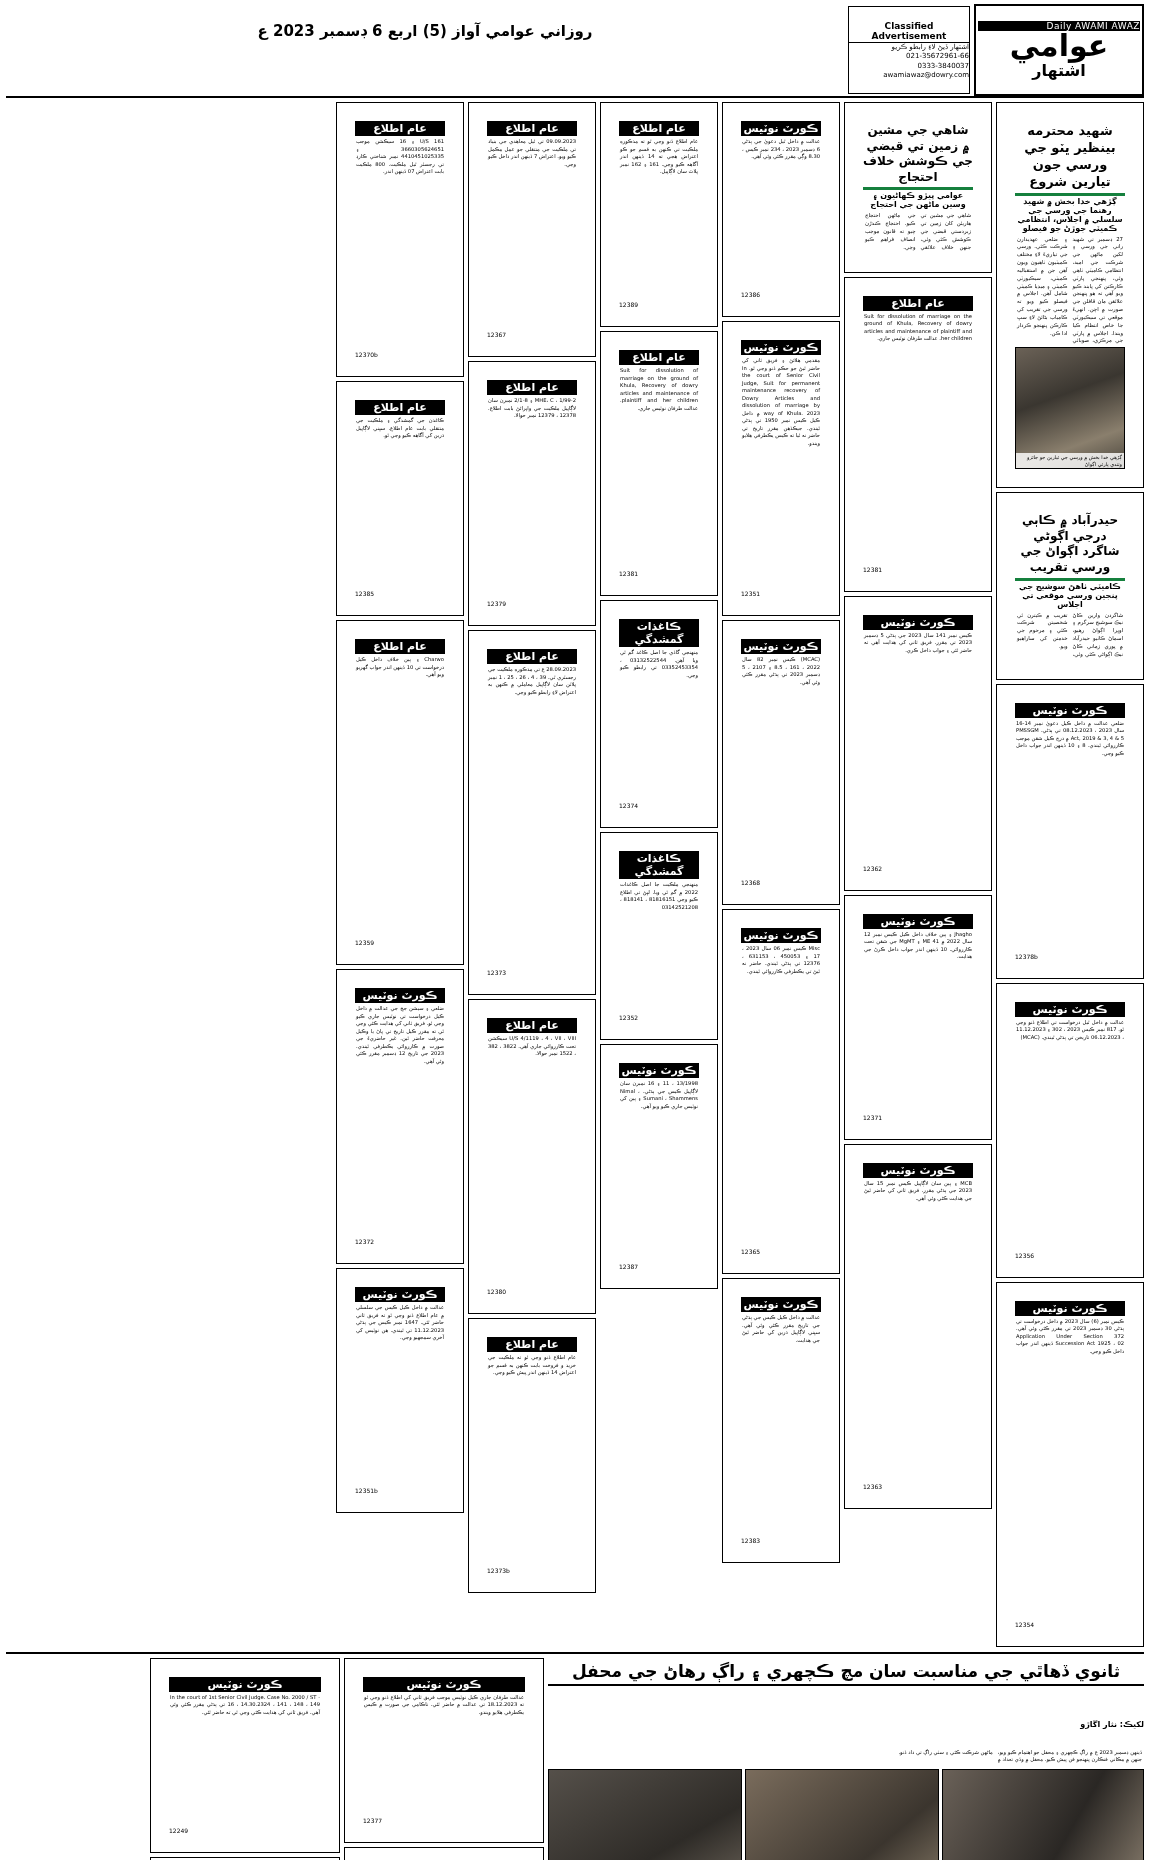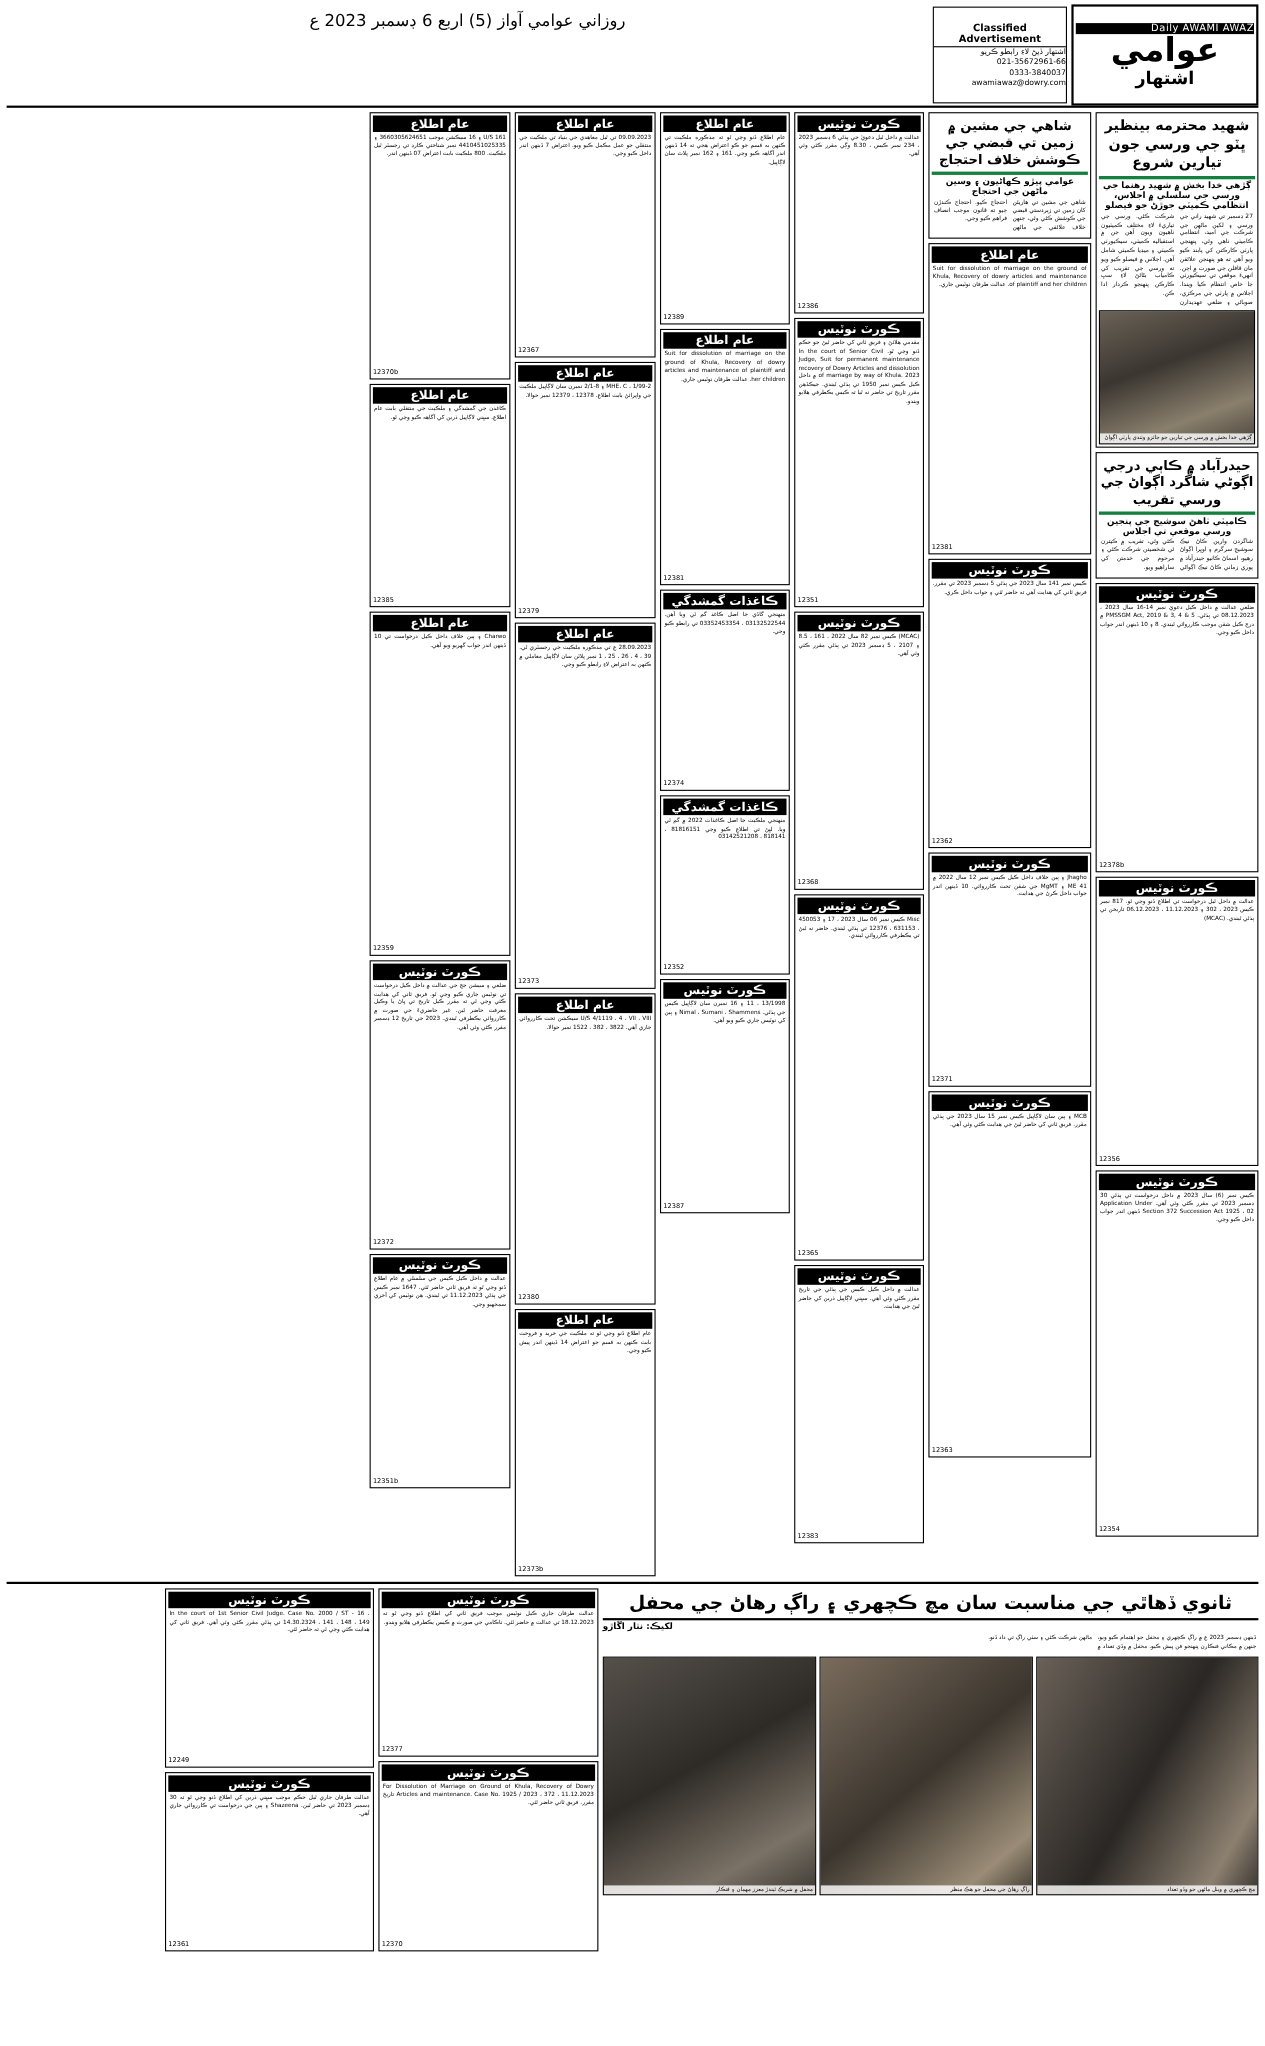--- a/index.html
+++ b/index.html
@@ -7,39 +7,39 @@
   .page{width:1150px;height:1860px;position:relative;box-sizing:border-box;padding:4px 6px;}
   .masthead{display:flex;flex-direction:row-reverse;align-items:stretch;height:92px;border-bottom:2px solid #000;}
   .logo-box{width:170px;border:2px solid #000;display:flex;flex-direction:column;align-items:center;justify-content:center;padding:2px;box-sizing:border-box;}
   .logo-top{font-size:9px;background:#000;color:#fff;width:100%;text-align:right;letter-spacing:.5px;}
   .logo-main{font-size:30px;font-weight:bold;line-height:1;direction:rtl;}
   .logo-sub{font-size:16px;font-weight:bold;direction:rtl;}
   .classified{width:120px;border:1px solid #000;margin:2px 4px;display:flex;flex-direction:column;align-items:flex-end;justify-content:center;font-size:8px;text-align:center;}
   .classified .cl-title{font-weight:bold;font-size:9px;border-bottom:1px solid #000;width:100%;text-align:center;padding:1px 0;}
   .cl-line{direction:rtl;font-size:7px;line-height:1.35;}
   .head-center{flex:1;display:flex;flex-direction:column;align-items:center;justify-content:flex-start;}
-  .paper-title{font-size:15px;font-weight:normal;direction:rtl;padding-top:6px;}
+  .paper-title{font-size:15px;font-weight:bold;direction:rtl;padding-top:6px;margin-top:12px;}
   .columns{display:flex;flex-direction:row-reverse;gap:4px;margin-top:4px;}
   .col{display:flex;flex-direction:column;gap:4px;}
   .c1{width:128px}.c2{width:128px}.c3{width:118px}
   .c5{width:148px}
-  .blk{border:1px solid #000;padding:2px;box-sizing:border-box;}
+  .blk{border:1px solid #000;padding:18px;box-sizing:border-box;}
   .blk-title{background:#000;color:#fff;text-align:center;font-weight:bold;font-size:11px;padding:1px 0;direction:rtl;}
   .blk-body{font-size:5.2px;line-height:1.45;text-align:justify;direction:rtl;padding:2px 1px;overflow:hidden;}
   .blk-foot{font-size:6px;text-align:left;direction:ltr;padding-top:1px;}
   .hl{font-size:13px;font-weight:bold;text-align:center;direction:rtl;line-height:1.3;border-bottom:3px solid #15803d;padding:2px 0;}
   .sub-hl{font-size:8px;font-weight:bold;text-align:center;direction:rtl;padding:1px 0;}
   .lead{font-size:5.4px;line-height:1.45;text-align:justify;direction:rtl;column-count:2;column-gap:5px;padding:2px;}
   .photo{background:linear-gradient(160deg,#6b6257,#3a3630 40%,#8a7f6d 75%,#4a453c);border:1px solid #000;position:relative;overflow:hidden;}
   .photo.ph2{background:linear-gradient(150deg,#55504a,#2e2b27 45%,#7b7266 80%,#3d3a34);}
   .photo.ph3{background:linear-gradient(140deg,#7a6c5c,#3b352e 50%,#9a8c76 85%,#423c34);}
   .photo.ph4{background:linear-gradient(120deg,#6a6158,#2a2724 50%,#8c8070 85%,#393530);}
   .photo .caption{position:absolute;left:0;right:0;bottom:0;background:rgba(255,255,255,.82);font-size:5px;direction:rtl;padding:1px 2px;line-height:1.3;}
   .bigtitle{font-size:17px;font-weight:bold;text-align:center;direction:rtl;border-bottom:2px solid #000;padding:3px 0;}
-  .byline{font-size:8px;text-align:left;direction:rtl;font-weight:bold;padding:1px 0;}
+  .byline{font-size:8px;text-align:right;direction:rtl;font-weight:bold;padding:18px 0;margin-top:16px;}
   .bottom{display:flex;flex-direction:row-reverse;gap:4px;margin-top:5px;border-top:2px solid #000;padding-top:4px;}
   .row-photos{display:flex;gap:3px;}
 </style>
 </head>
 <body>
 
 <div class="page">
 
   <div class="masthead">
     <div class="logo-box">

